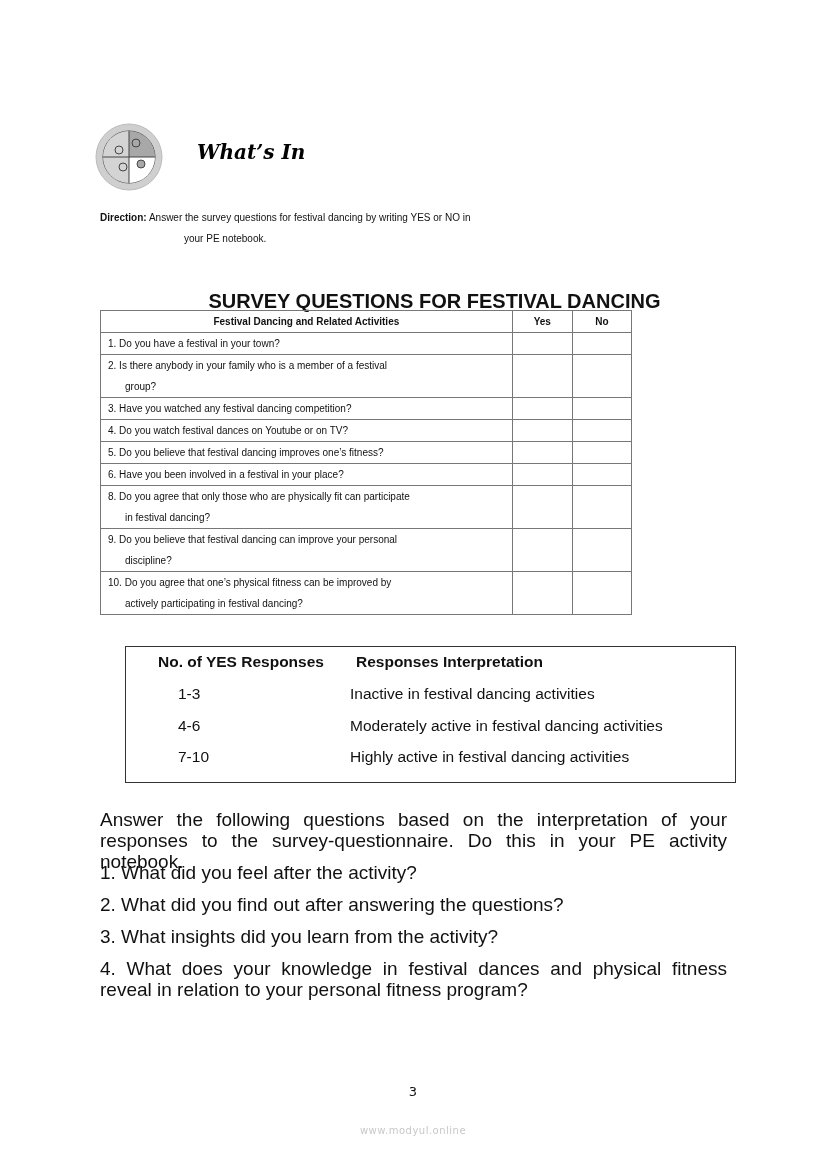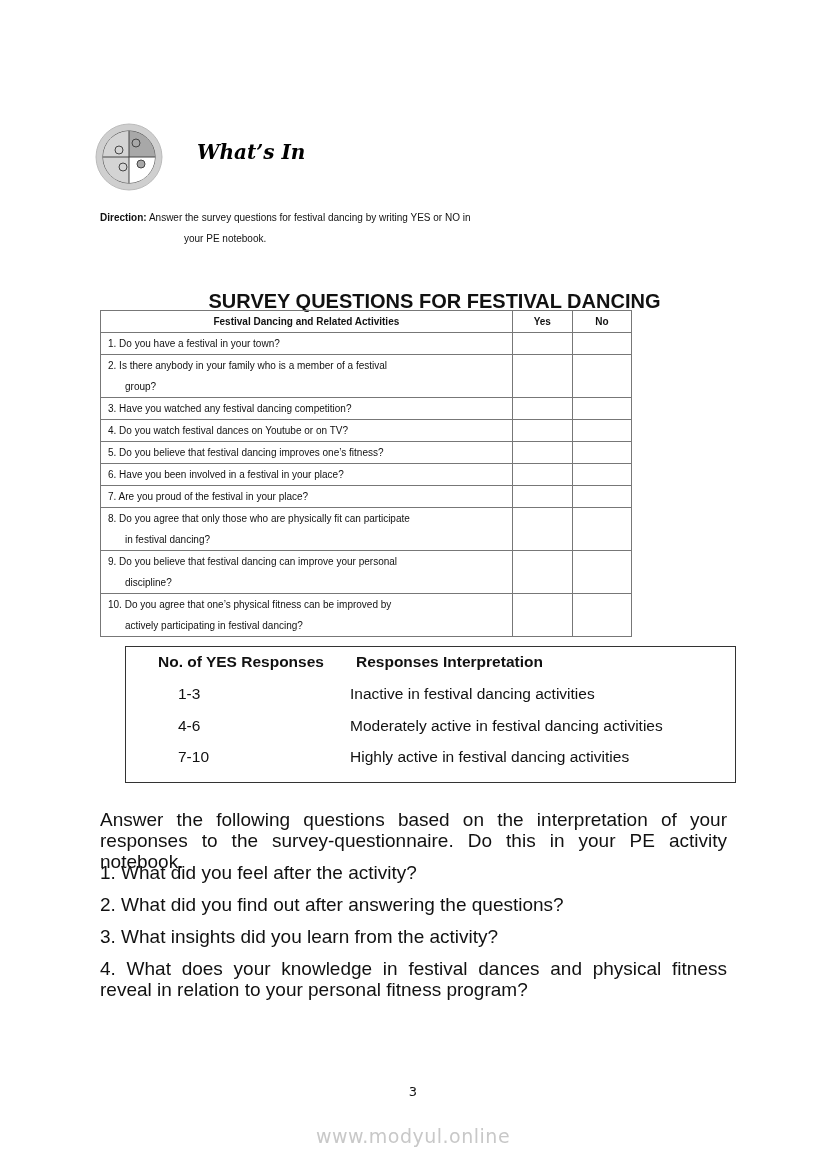--- a/index.html
+++ b/index.html
@@ -23,21 +23,21 @@
   table.survey tr.two td { height: 42px; margin-left: 21px; }
   table.survey tr.one td { height: 21px; }
   .interp { left: 125px; top: 646px; width: 609px; height: 135px; border: 1px solid #333; font-size: 15.5px; }
   .interp .row { position: absolute; left: 0; width: 100%; }
   .interp .c1 { position: absolute; left: 52px; }
   .interp .c2 { position: absolute; left: 224px; }
   .interp .hdr .c1 { left: 32px; font-weight: bold; }
   .interp .hdr .c2 { left: 230px; font-weight: bold; }
   .para { left: 100px; width: 627px; font-size: 19px; line-height: 21px; text-align: justify; }
   .pagenum { left: 0; top: 1084px; width: 826px; text-align: center; font-size: 13px; font-family: "DejaVu Sans", sans-serif; }
-  .watermark { left: 0; top: 1125px; width: 826px; text-align: center; font-size: 19px; color: #c8c8c8;
+  .watermark { left: 0; top: 1125px; width: 826px; text-align: center; font-size: 10px; color: #c8c8c8;
                font-family: "DejaVu Sans", sans-serif; letter-spacing: 0.5px; }
 </style>
 </head>
 <body>
 
 <div class="abs icon">
   <svg width="68" height="68" viewBox="0 0 68 68">
     <circle cx="34" cy="34" r="33" fill="#cfcfcf"></circle>
     <circle cx="34" cy="34" r="26" fill="#ffffff" stroke="#444" stroke-width="1"></circle>
     <path d="M34 8 A26 26 0 0 0 8 34 L34 34 Z" fill="#d4d4d4"></path>
@@ -92,25 +92,20 @@
   <tr class="one">
     <td class="q"><span>5. Do you believe that festival dancing improves one’s fitness?</span></td>
     <td class="yes"></td>
         <td class="no"></td>
   </tr>
   <tr class="one">
     <td class="q"><span>6. Have you been involved in a festival in your place?</span></td>
     <td class="yes"></td>
         <td class="no"></td>
   </tr>
-  <tr class="one">
-    <td class="q"><span>7. Are you proud of the festival in your place?</span></td>
-    <td class="yes"></td>
-        <td class="no"></td>
-  </tr>
   <tr class="two">
     <td class="q"><span>8. Do you agree that only those who are physically fit can participate</span><span class="cont">in festival dancing?</span></td>
     <td class="yes"></td>
         <td class="no"></td>
   </tr>
   <tr class="two">
     <td class="q"><span>9. Do you believe that festival dancing can improve your personal</span><span class="cont">discipline?</span></td>
     <td class="yes"></td>
         <td class="no"></td>
   </tr>

